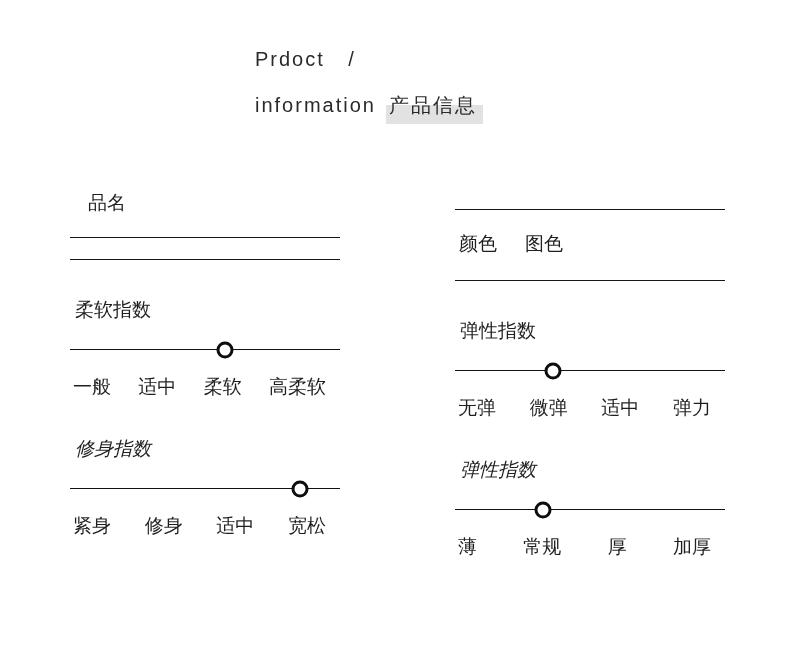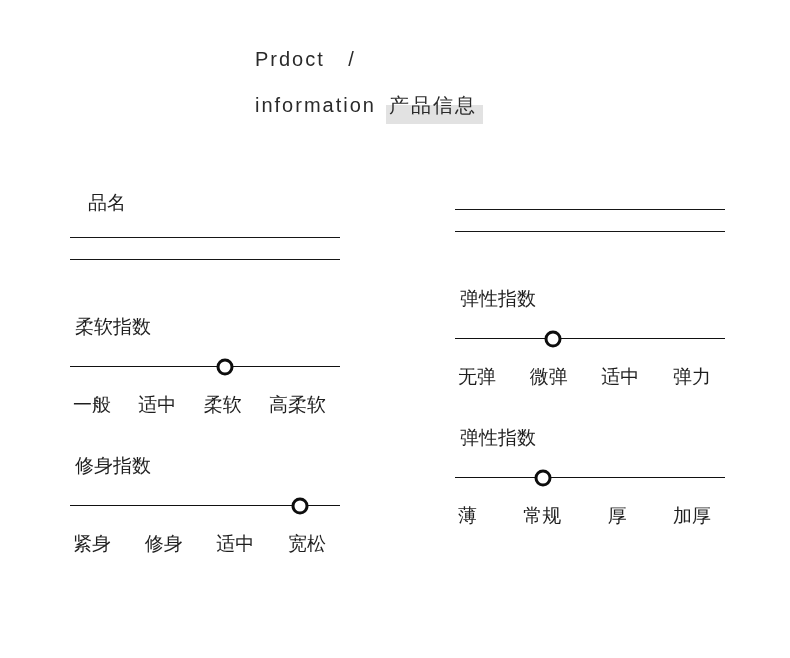--- a/index.html
+++ b/index.html
@@ -53,27 +53,27 @@
   .col-left  .field { padding-left: 18px; }
   .col-right .field { padding-left: 4px; }
   .field .flabel { margin-right: 28px; }
 
   .rule { border-top: 1px solid #161616; height: 0; }
   .rule-1 { margin-top: 19px; }
   .field-2 { margin-top: 21px; }
   .rule-2 { margin-top: 21px; }
 
   .index-label {
-    margin-top: 55px;
+    margin-top: 38px;
     padding-left: 5px;
     height: 24px;
     line-height: 24px;
     white-space: nowrap;
   }
-  .index-label.second { margin-top: 37px; }
+  .index-label.second { margin-top: 37px; font-style: italic; }
 
   .slider { position: relative; height: 18px; margin-top: 19px; }
   .slider .sline {
     position: absolute; left: 0; right: 0; top: 8px;
     border-top: 1px solid #111;
   }
   .slider .knob {
     position: absolute; top: 9px;
     width: 17px; height: 17px;
     border: 3.5px solid #0d0d0d;
@@ -83,20 +83,21 @@
   }
 
   .scale {
     display: flex;
     justify-content: space-between;
     margin-top: 17px;
     padding: 0 14px 0 3px;
     height: 24px;
     line-height: 24px;
     white-space: nowrap;
+    font-family: Liberation Mono, monospace;
   }
 </style>
 </head>
 <body>
 
 <div class="title-block">
   <div class="title-line1">Prdoct /</div>
   <div class="title-line2"><span>information</span><span class="title-zh">产品信息</span></div>
 </div>
 
@@ -129,20 +130,24 @@
     <div class="scale">
       <span>紧身</span>
       <span>修身</span>
       <span>适中</span>
       <span>宽松</span>
     </div>
   </div>
 
   <div class="col col-right">
     <div class="rule rule-1"></div>
+    <div class="field field-2">
+      <span class="flabel">颜色</span>
+      <span class="fvalue">图色</span>
+    </div>
     <div class="rule rule-2"></div>
 
     <div class="index-label">弹性指数</div>
     <div class="slider">
       <div class="sline"></div>
       <div class="knob" style="left: 36.3%;"></div>
     </div>
     <div class="scale">
       <span>无弹</span>
       <span>微弹</span>

